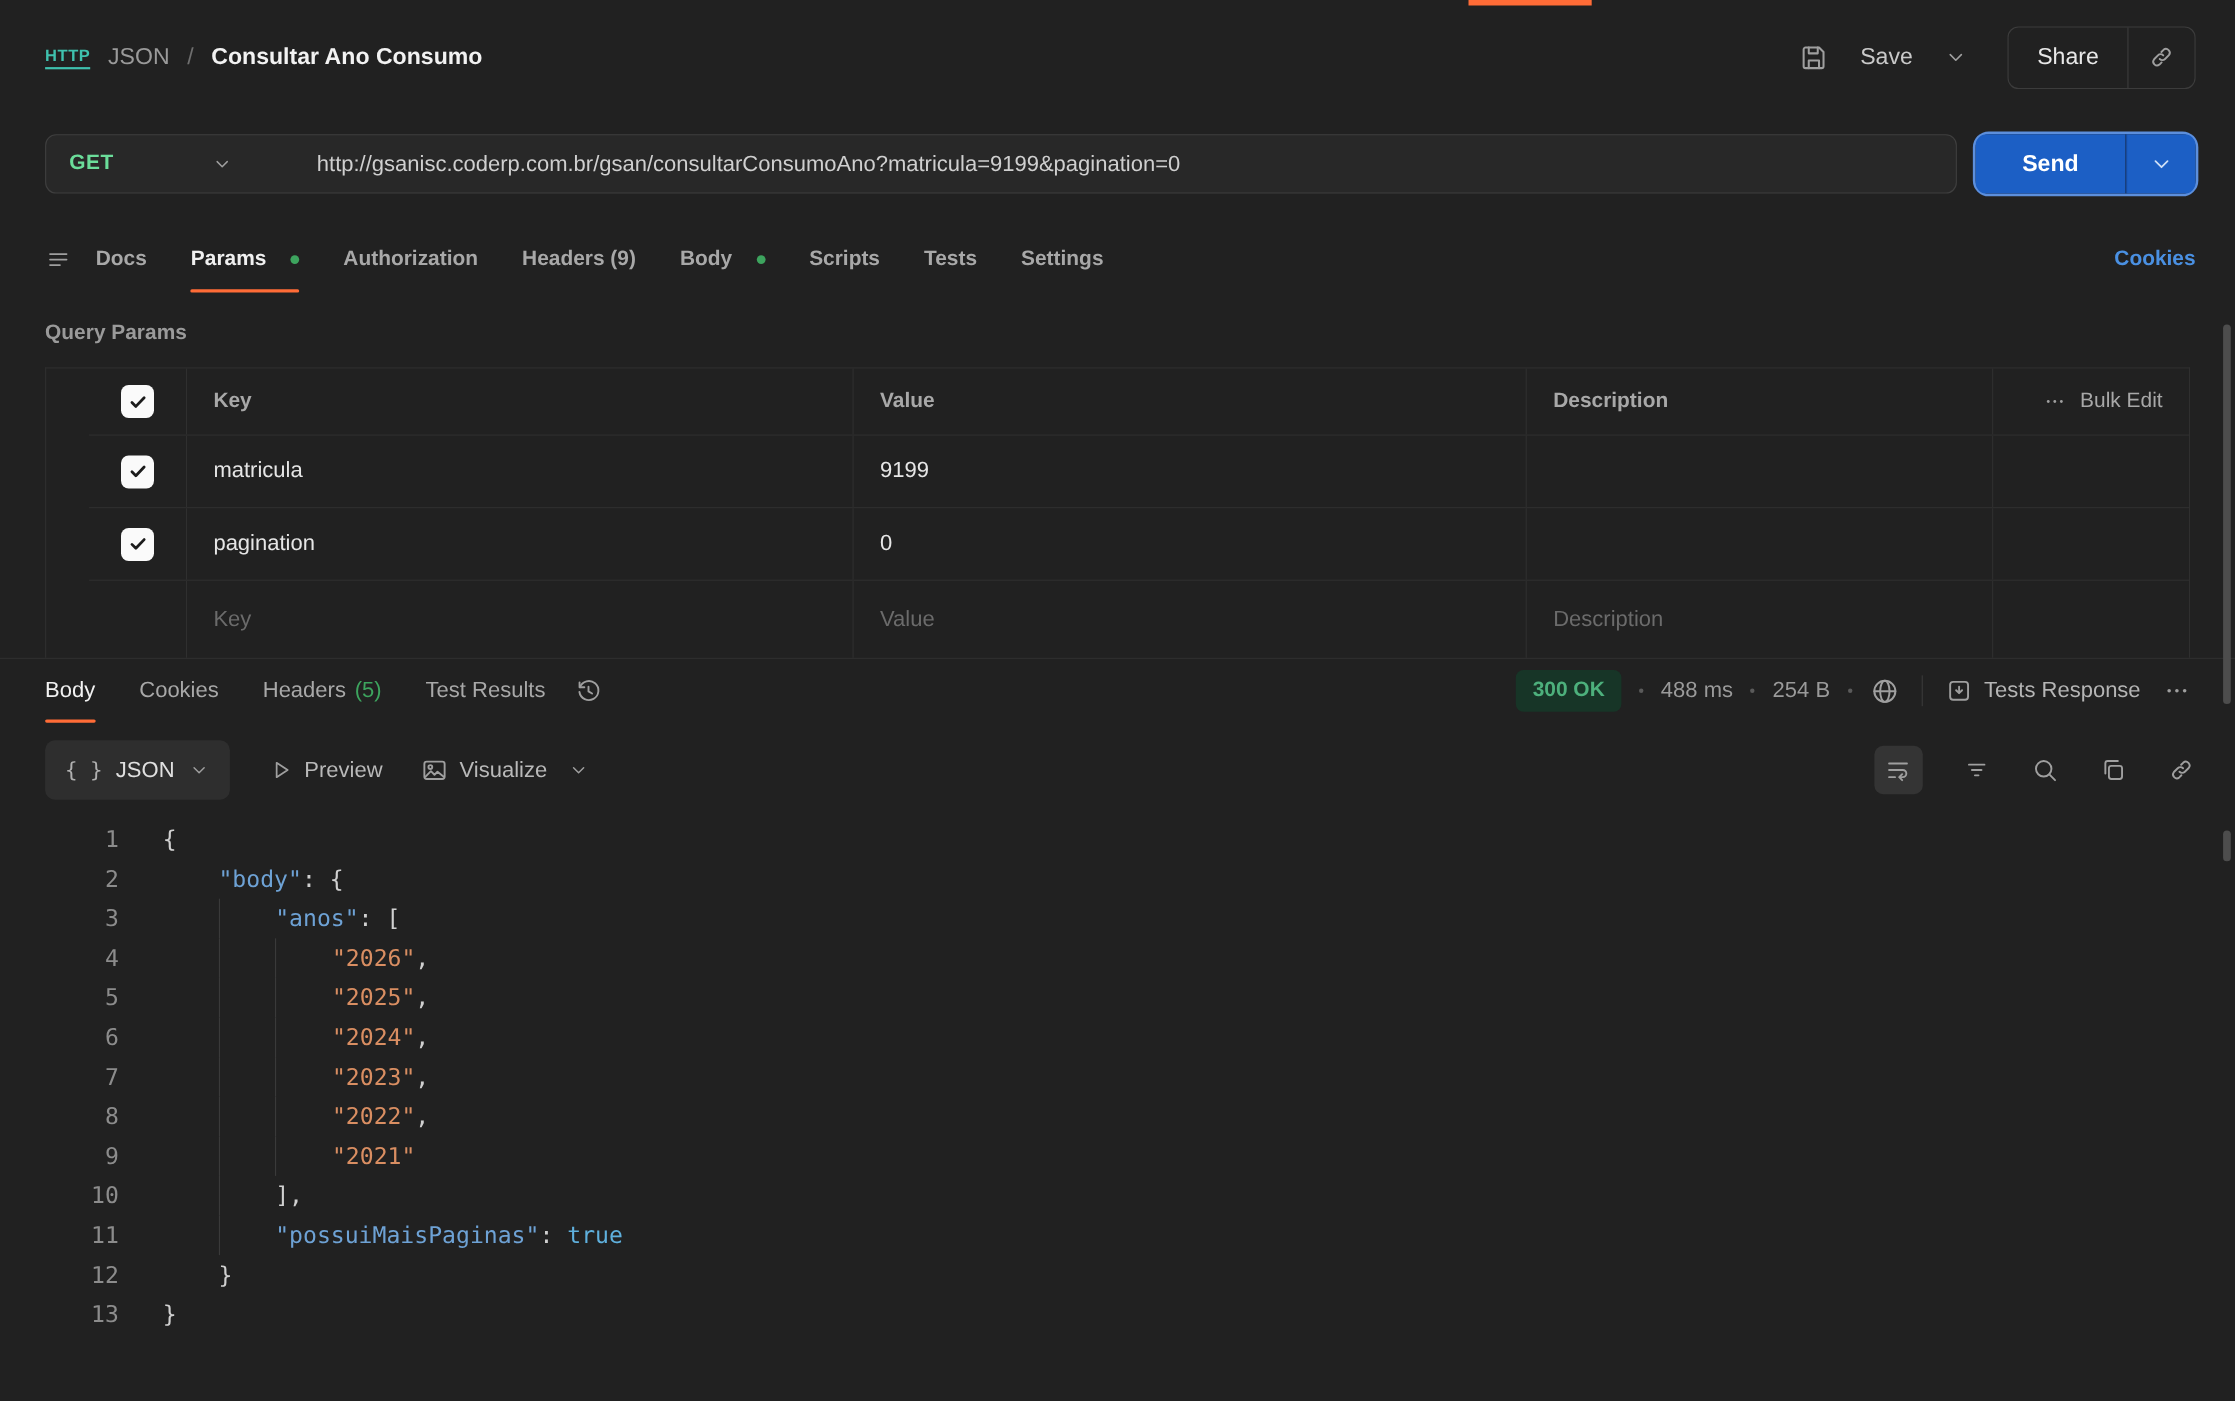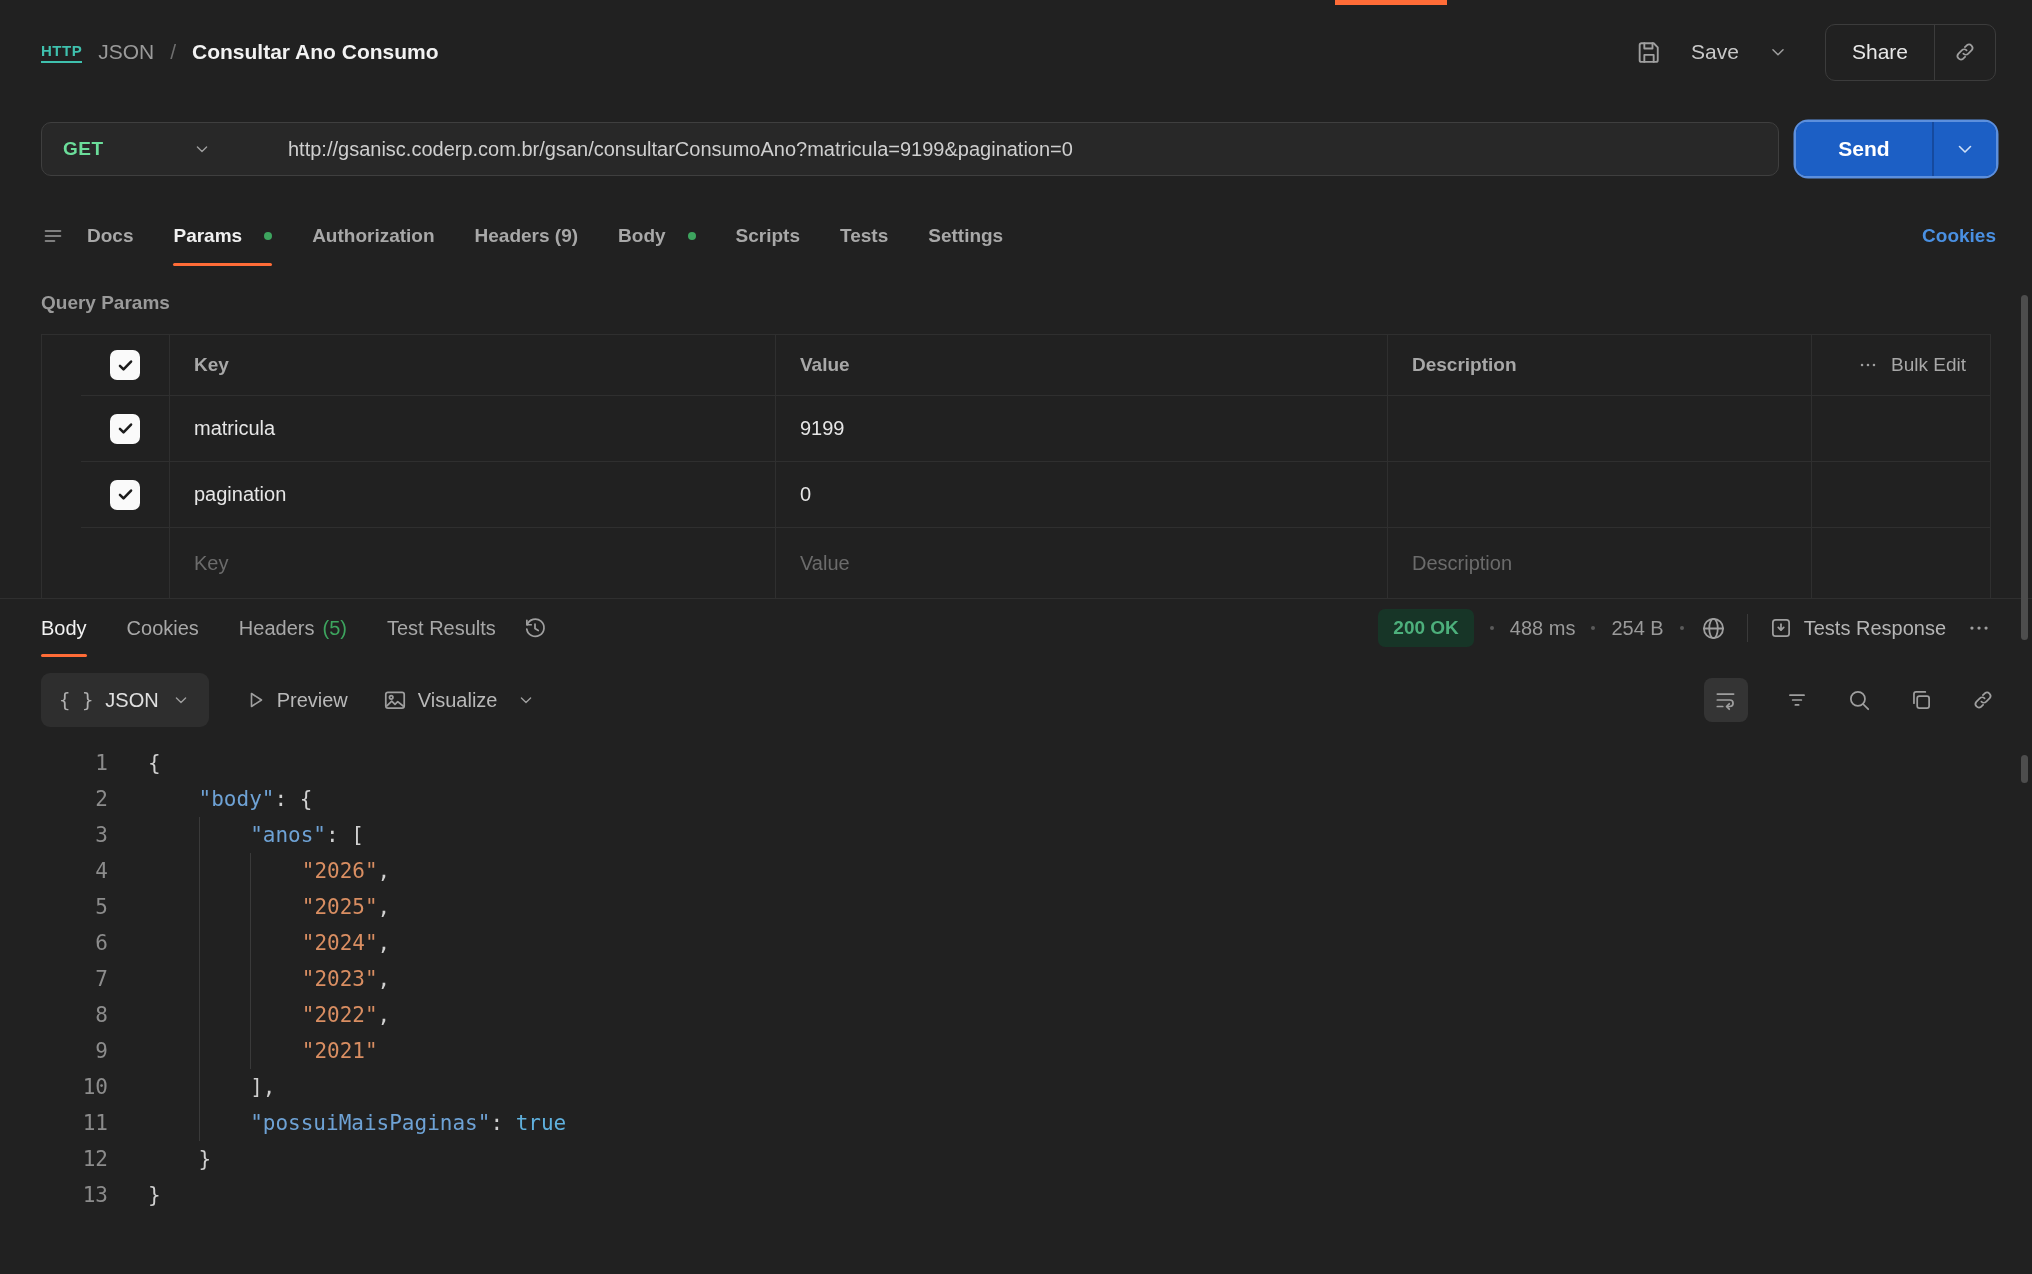--- a/index.html
+++ b/index.html
@@ -288,21 +288,21 @@
       </div>
     <div class="history-btn">
       <svg class="icon" width="26" height="26" viewBox="0 0 24 24">
         <path d="M4.5 5v4h4"></path>
           <path d="M4.8 9a8 8 0 1 1-.4 4"></path>
           <path d="M12 8.5v4l3 1.8"></path>
       </svg>
     </div>
     <div class="spacer"></div>
     <div class="resp-meta">
-      <span class="status-pill">200 OK</span>
+      <span class="status-pill">300 OK</span>
       <span class="meta-dot"></span>
       <span class="meta-text">488 ms</span>
       <span class="meta-dot"></span>
       <span class="meta-text">254 B</span>
       <span class="meta-dot"></span>
       <span>
         <svg class="icon" width="27" height="27" viewBox="0 0 24 24">
           <circle cx="12" cy="12" r="8.5"></circle>
             <path d="M3.5 12h17"></path>
             <ellipse cx="12" cy="12" rx="3.8" ry="8.5"></ellipse>

